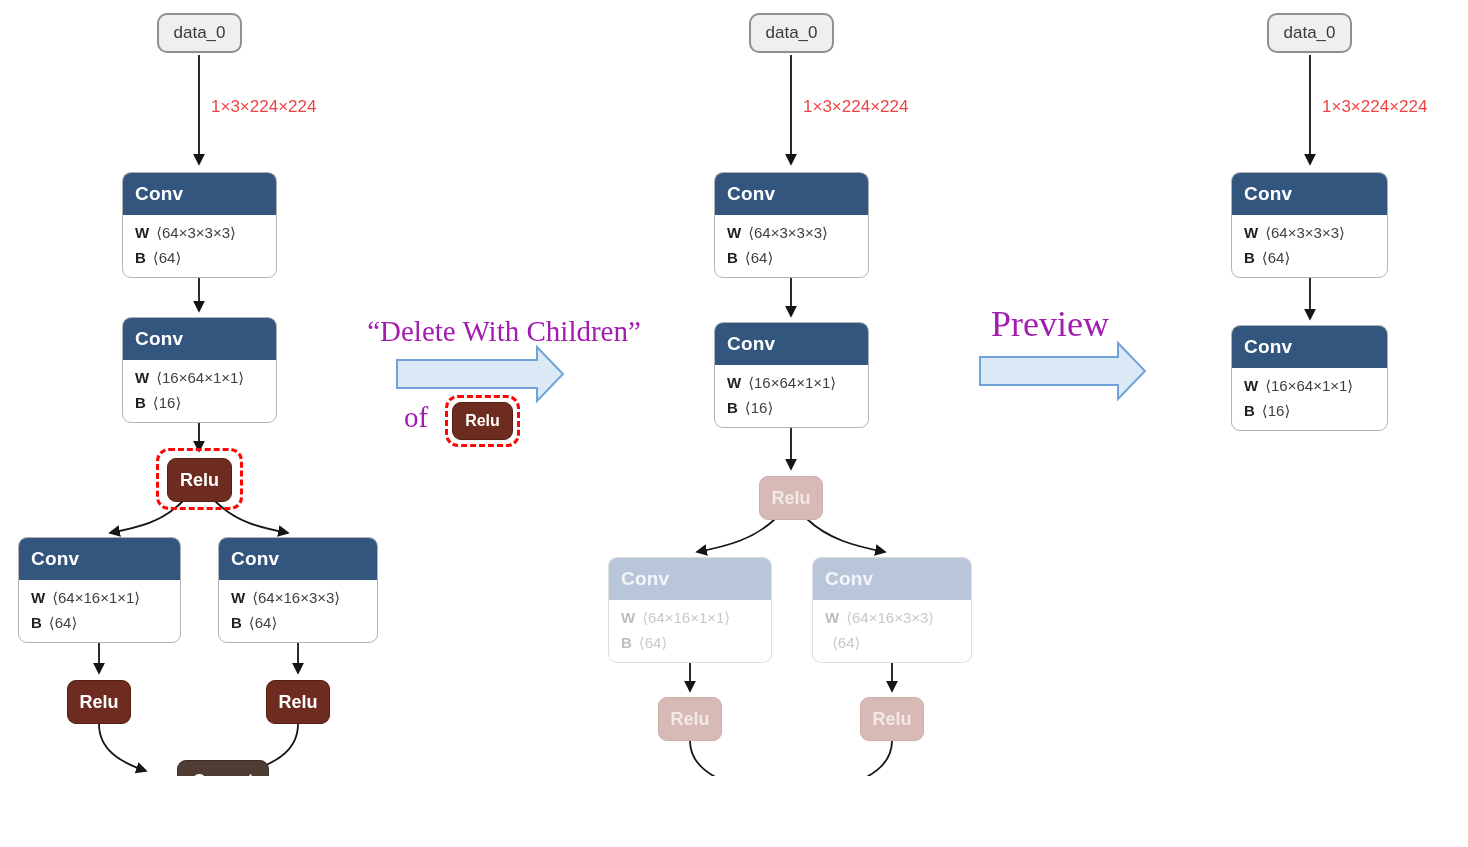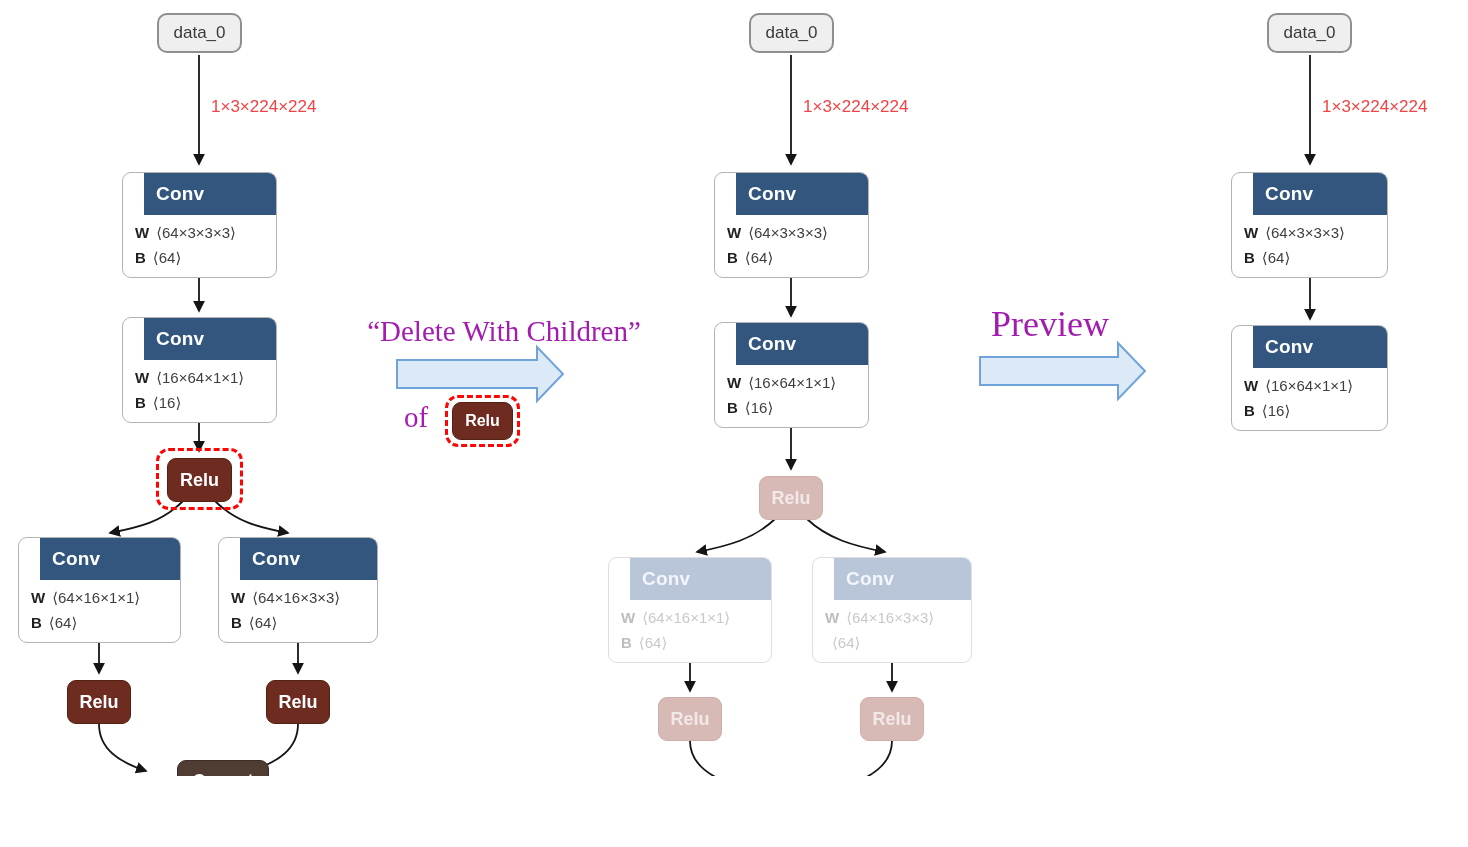--- a/index.html
+++ b/index.html
@@ -14,21 +14,21 @@
     position:absolute;display:flex;align-items:center;justify-content:center;
     background:#efefef;border:2px solid #8f8f8f;border-radius:10px;
     color:#3a3a3a;font-size:17px;box-sizing:border-box;
   }
   .node{
     position:absolute;background:#ffffff;border:1px solid #b3b3b3;border-radius:9px;
     overflow:hidden;box-sizing:border-box;box-shadow:0 0 0 1px rgba(255,255,255,0);
   }
   .node-h{
     background:#33567f;color:#ffffff;height:42px;display:flex;align-items:center;
-    padding:0 12px;font-size:19px;font-weight:600;letter-spacing:.2px;margin-left:21px;
+    padding:0 12px;font-size:19px;font-weight:600;letter-spacing:.2px;
   }
   .node-b{padding:5px 12px 7px;font-size:15px;color:#3d3d3d;}
   .prow{line-height:25px;white-space:nowrap;}
   .k{font-weight:700;color:#1f1f1f;margin-right:7px;}
   .v{color:#3f3f3f;text-align:right;}
   .pill{
     position:absolute;display:flex;align-items:center;justify-content:center;
     border-radius:9px;color:#ffffff;font-size:18px;font-weight:600;box-sizing:border-box;
   }
   .relu-pill{background:#6e2b20;border:1px solid #55200f;}

